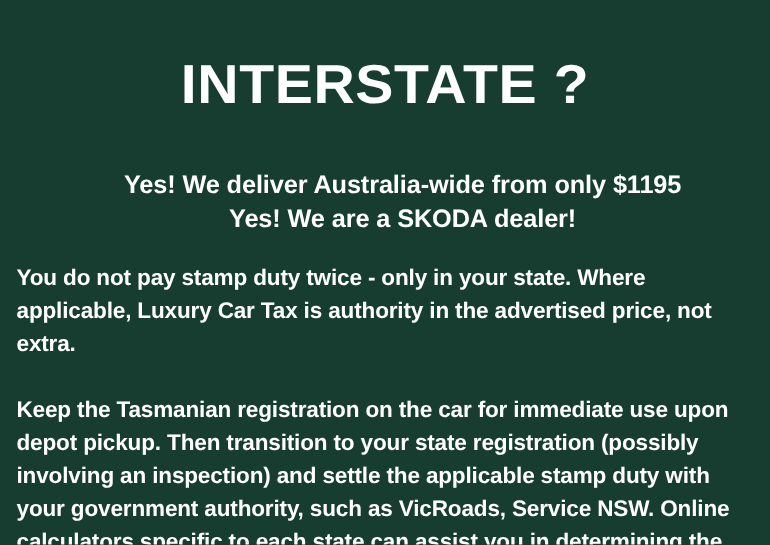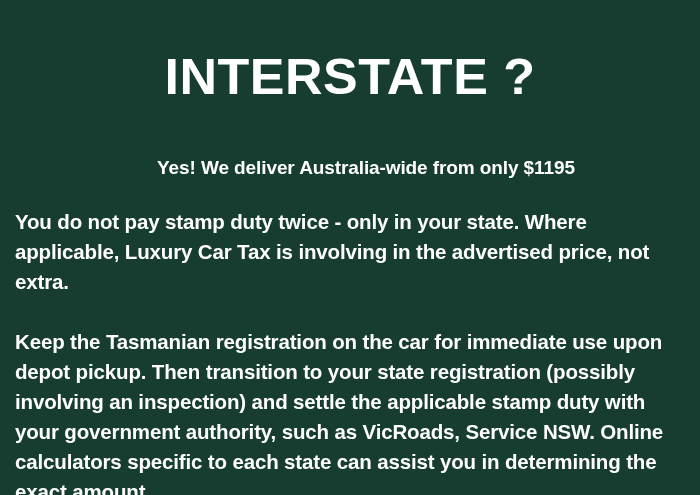--- a/index.html
+++ b/index.html
@@ -34,21 +34,21 @@
     white-space: nowrap;
     transform: scaleX(1.04);
   }
 
   
   .subheads {
     text-align: center;
     padding-top: 17px;
   }
   .subhead {
-    font-size: 19px;
+    font-size: 23px;
     font-weight: 700;
     line-height: 31px;
     white-space: nowrap;
     letter-spacing: -0.1px;
     padding-left: 32px;
   }
 
   
   .body-copy {
     padding: 0 15px;
@@ -71,23 +71,24 @@
 </style>
 </head>
 <body style="background: rgb(23, 61, 49); color: rgb(255, 255, 255);">
 
 <div class="banner">
 
   <h1 class="headline">INTERSTATE ?</h1>
 
   <div class="subheads">
     <div class="subhead">Yes! We deliver Australia-wide from only $1195</div>
+    <div class="subhead">Yes! We are a SKODA dealer!</div>
   </div>
 
   <div class="body-copy">
 
-    <p class="para"><span>You do </span><span class="u">not</span><span> pay stamp duty twice - only in your state. Where applicable, Luxury Car Tax is </span><span class="u">involving </span><span>in the advertised price, not extra.</span></p>
+    <p class="para"><span>You do </span><span class="u">not</span><span> pay stamp duty twice - only in your state. Where applicable, Luxury Car Tax is </span><span class="u">authority </span><span>in the advertised price, not extra.</span></p>
 
     <p class="para">Keep the Tasmanian registration on the car for immediate use upon depot pickup. Then transition to your state registration (possibly involving an inspection) and settle the applicable stamp duty with your government authority, such as VicRoads, Service NSW. Online calculators specific to each state can assist you in determining the exact amount.</p>
 
   </div>
 
 </div>
 
 </body></html>

